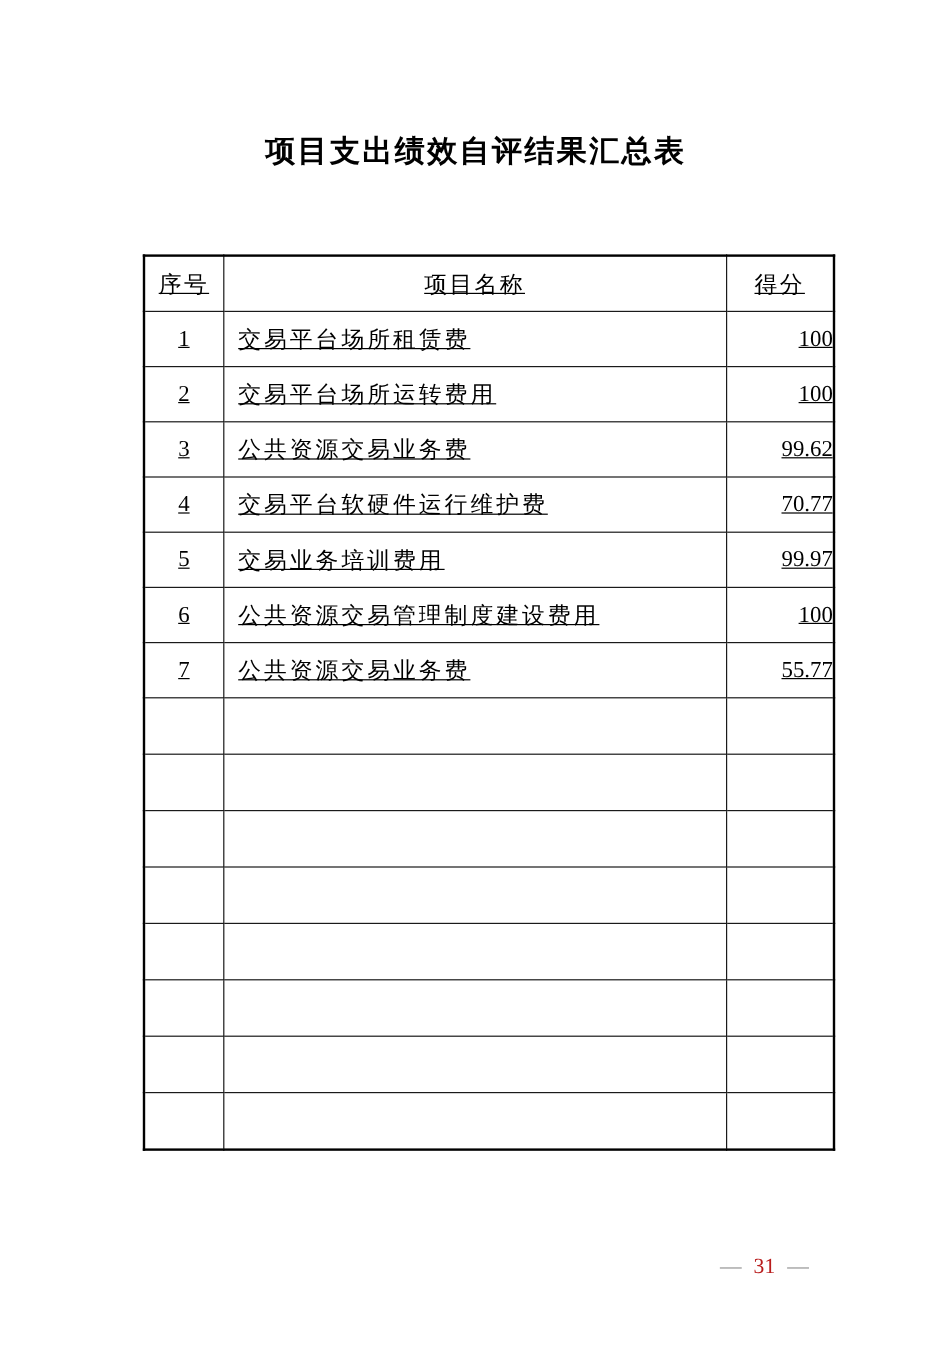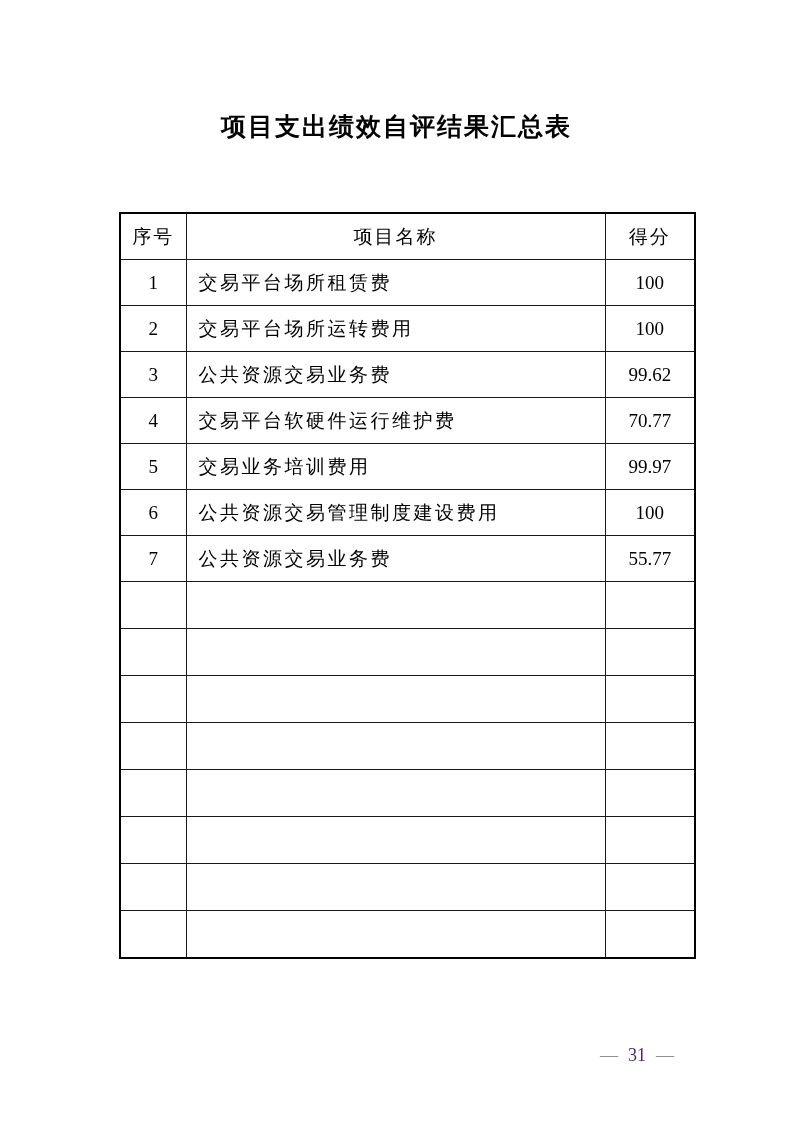--- a/index.html
+++ b/index.html
@@ -36,20 +36,21 @@
     margin-right: 4px;
   }
   table.summary-table {
     position: absolute;
     left: 119px;
     top: 212px;
     width: 575px;
     border-collapse: collapse;
     table-layout: fixed;
     border: 2px solid #000000;
+    text-decoration: underline;
   }
   .summary-table th,
   .summary-table td {
     border: 1.5px solid #1a1a1a;
     padding: 0;
     vertical-align: middle;
     overflow: hidden;
     white-space: nowrap;
   }
   .summary-table th {
@@ -67,39 +68,39 @@
     text-align: center;
     letter-spacing: 0;
   }
   td.c-name {
     text-align: left;
     padding-left: 12px;
     letter-spacing: 2.5px;
     margin-left: 44px;
   }
   td.c-score {
-    text-align: center;
+    text-align: right;
     letter-spacing: 0;
   }
   tr.empty-row td {
     height: 46px;
   }
   .page-number {
     position: absolute;
     right: 119px;
     bottom: 56px;
     font-size: 18px;
     letter-spacing: 0;
     white-space: nowrap;
   }
   .page-number .dash {
     color: #8c8c8c;
   }
   .page-number .num {
-    color: #4c1d95;
+    color: #b91c1c;
     margin: 0 10px;
   }
 </style>
 </head>
 <body>
 
 <div class="page">
 
   <h1 class="title">项目支出绩效自评结果汇总表</h1>
 

